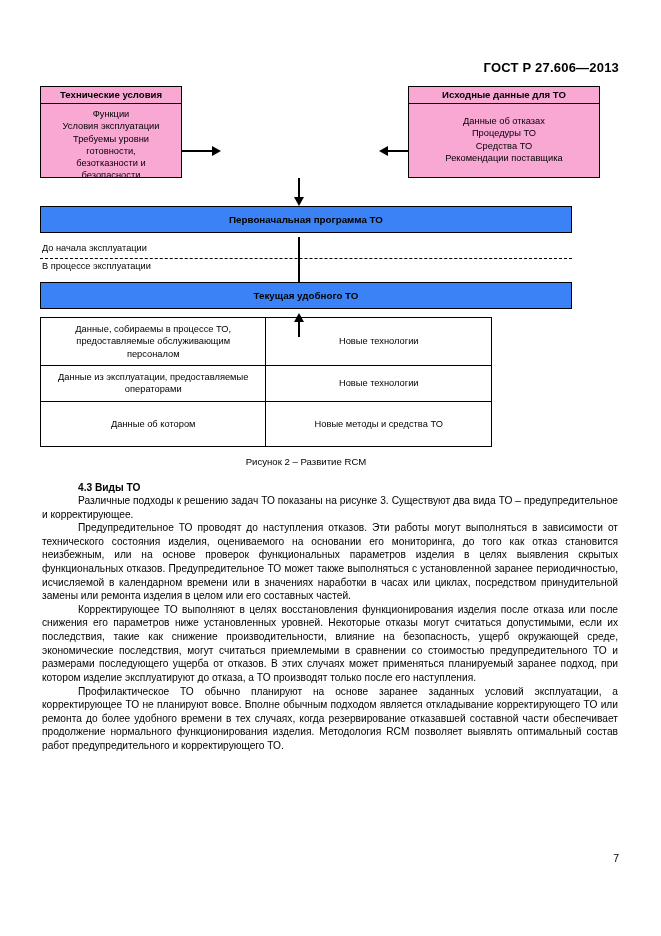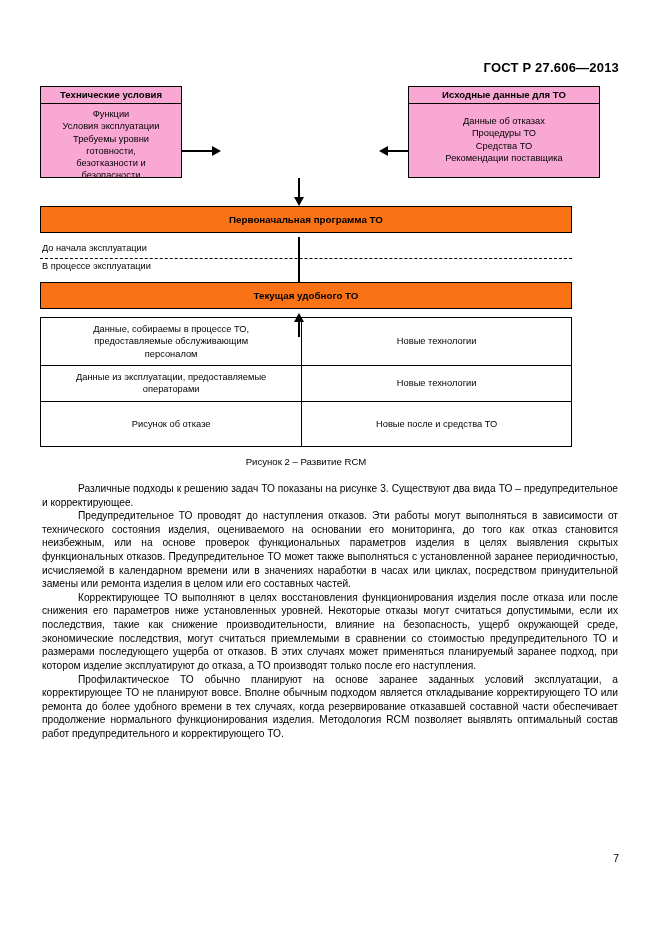--- a/index.html
+++ b/index.html
@@ -137,21 +137,21 @@
     border-bottom: 9px solid #000;
   }
 
   
   .bar {
     position: absolute;
     left: 0;
     width: 532px;
     box-sizing: border-box;
     border: 1.6px solid #000;
-    background: #f97316;
+    background: #3b82f6;
     text-align: center;
     font-size: 9.8px;
     font-weight: bold;
     padding: 7px 0 7px 0;
   }
 
   .phase-label {
     position: absolute;
     left: 2px;
     font-size: 9.2px;
@@ -161,21 +161,21 @@
     position: absolute;
     left: 0;
     width: 532px;
     border-top: 1.3px dashed #000;
   }
 
   
   .matrix {
     position: absolute;
     left: 0;
-    width: 532px;
+    width: 452px;
     border-collapse: collapse;
     box-sizing: border-box;
     border: 1.6px solid #000;
   }
   .matrix td {
     border: 1.1px solid #000;
     font-size: 9.3px;
     text-align: center;
     line-height: 1.33;
     padding: 5px 8px;
@@ -283,31 +283,32 @@
       <tbody>
         <tr>
           <td class="left-col multiline">Данные, собираемы в процессе ТО,<br>предоставляемые обслуживающим<br>персоналом</td>
           <td class="right-col multiline">Новые технологии</td>
         </tr>
         <tr>
           <td class="left-col multiline">Данные из эксплуатации, предоставляемые<br>операторами</td>
           <td class="right-col multiline">Новые технологии</td>
         </tr>
         <tr>
-          <td class="left-col multiline" style="height:34px">Рисунок об отказе</td>
-          <td class="right-col multiline">Новые после и средства ТО</td>
+          <td class="left-col multiline" style="height:34px">Данные об котором</td>
+          <td class="right-col multiline">Новые методы и средства ТО</td>
         </tr>
       </tbody>
     </table>
 
     <div class="fig-caption" style="top:370px;">Рисунок 2 – Развитие RCM</div>
 
   </div>
 
   <div class="content">
+    <div class="sec-head">4.3 Виды ТО</div>
     <p class="para last-line-left">Различные подходы к решению задач ТО показаны на рисунке 3. Существуют два вида ТО – предупредительное и корректирующее.</p>
     <p class="para last-line-left">Предупредительное ТО проводят до наступления отказов. Эти работы могут выполняться в зависимости от технического состояния изделия, оцениваемого на основании его мониторинга, до того как отказ становится неизбежным, или на основе проверок функциональных параметров изделия в целях выявления скрытых функциональных отказов. Предупредительное ТО может также выполняться с установленной заранее периодичностью, исчисляемой в календарном времени или в значениях наработки в часах или циклах, посредством принудительной замены или ремонта изделия в целом или его составных частей.</p>
     <p class="para last-line-left">Корректирующее ТО выполняют в целях восстановления функционирования изделия после отказа или после снижения его параметров ниже установленных уровней. Некоторые отказы могут считаться допустимыми, если их последствия, такие как снижение производительности, влияние на безопасность, ущерб окружающей среде, экономические последствия, могут считаться приемлемыми в сравнении со стоимостью предупредительного ТО и размерами последующего ущерба от отказов. В этих случаях может применяться планируемый заранее подход, при котором изделие эксплуатируют до отказа, а ТО производят только после его наступления.</p>
     <p class="para last-line-left">Профилактическое ТО обычно планируют на основе заранее заданных условий эксплуатации, а корректирующее ТО не планируют вовсе. Вполне обычным подходом является откладывание корректирующего ТО или ремонта до более удобного времени в тех случаях, когда резервирование отказавшей составной части обеспечивает продолжение нормального функционирования изделия. Методология RCM позволяет выявлять оптимальный состав работ предупредительного и корректирующего ТО.</p>
   </div>
 
   <div class="page-num">7</div>
 
 </div>
 

